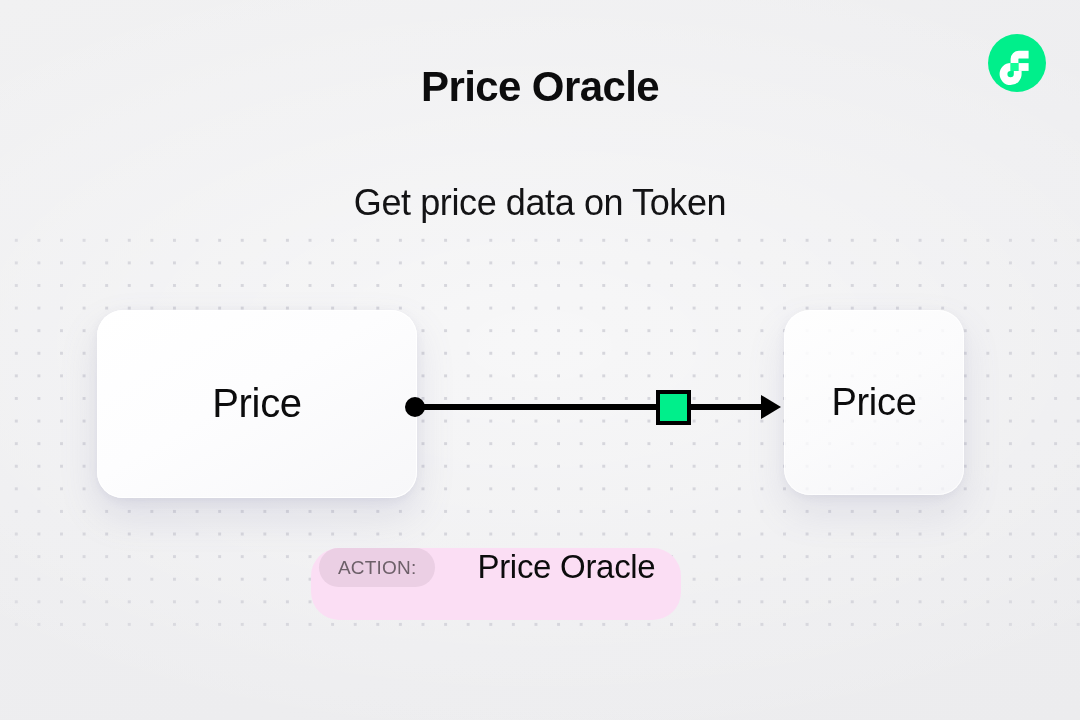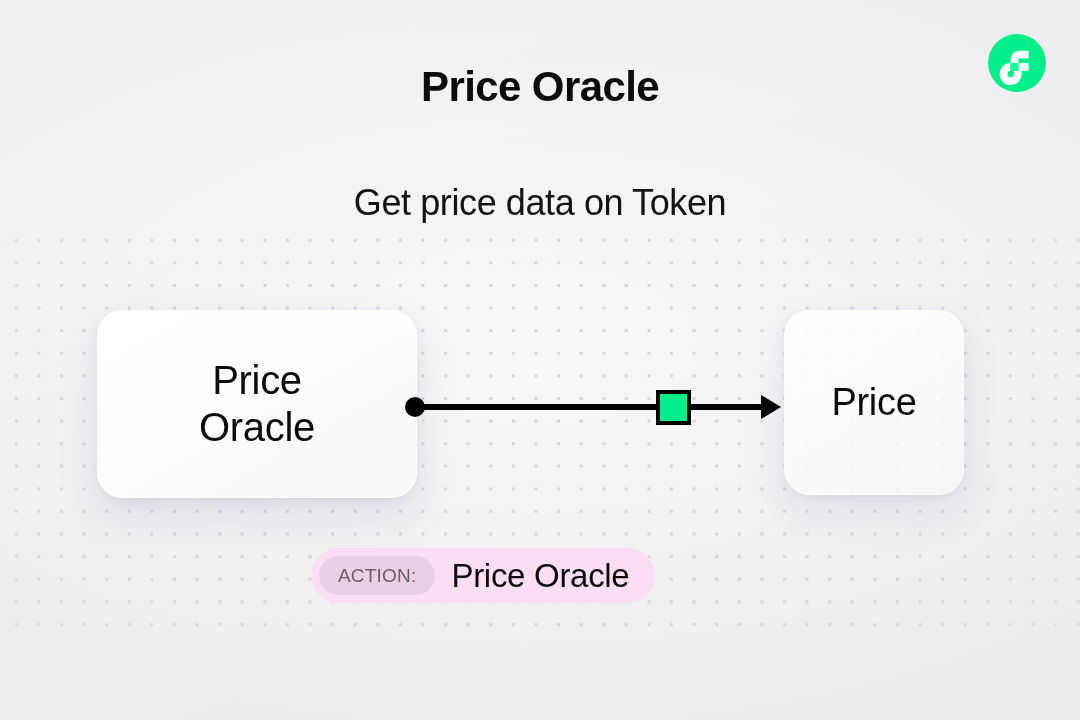--- a/index.html
+++ b/index.html
@@ -126,27 +126,27 @@
     width: 400px;
     height: 74px;
     overflow: visible;
   }
 
   
   #action-badge {
     position: absolute;
     left: 311px;
     top: 548px;
-    height: 55px;
+    height: 72px;
     border-radius: 28px;
     background: #fbdef4;
     display: flex;
-    align-items: center;
     padding: 0 26px 0 8px;
     box-sizing: border-box;
+    gap: 26px;
   }
   #action-chip {
     height: 39px;
     border-radius: 20px;
     background: #ebcfe4;
     display: flex;
     align-items: center;
     padding: 0 19px;
     box-sizing: border-box;
     margin-right: 16px;
@@ -182,21 +182,20 @@
       <rect x="22.6" y="29.1" width="7.8" height="7.8" fill="#16ff99"></rect>
     </svg>
   </div>
 
   <div id="page-title">Price Oracle</div>
   <div id="page-subtitle">Get price data on Token</div>
 
   <div class="node-card" id="node-source">
     <div>
       <span class="node-label">Price</span>
-      <span class="node-label">Oracle</span>
     </div>
   </div>
 
   <div class="node-card" id="node-target">
     <span class="node-label">Price</span>
   </div>
 
   <svg id="connector" viewBox="0 0 400 74">
     <line x1="20" y1="37" x2="378" y2="37" stroke="#000000" stroke-width="6"></line>
     <path d="M366 25 L386 37 L366 49 Z" fill="#000000"></path>

